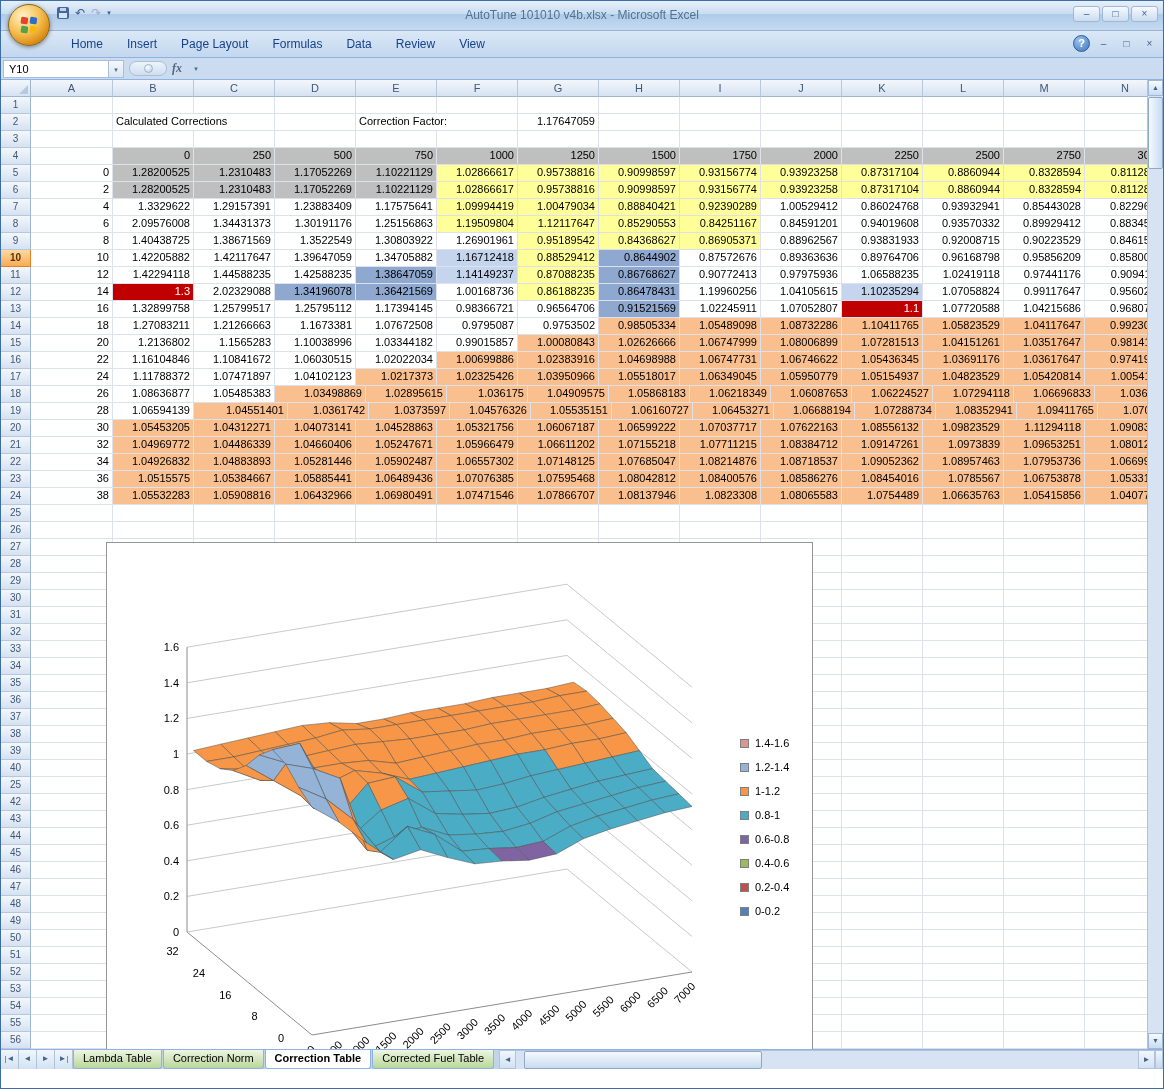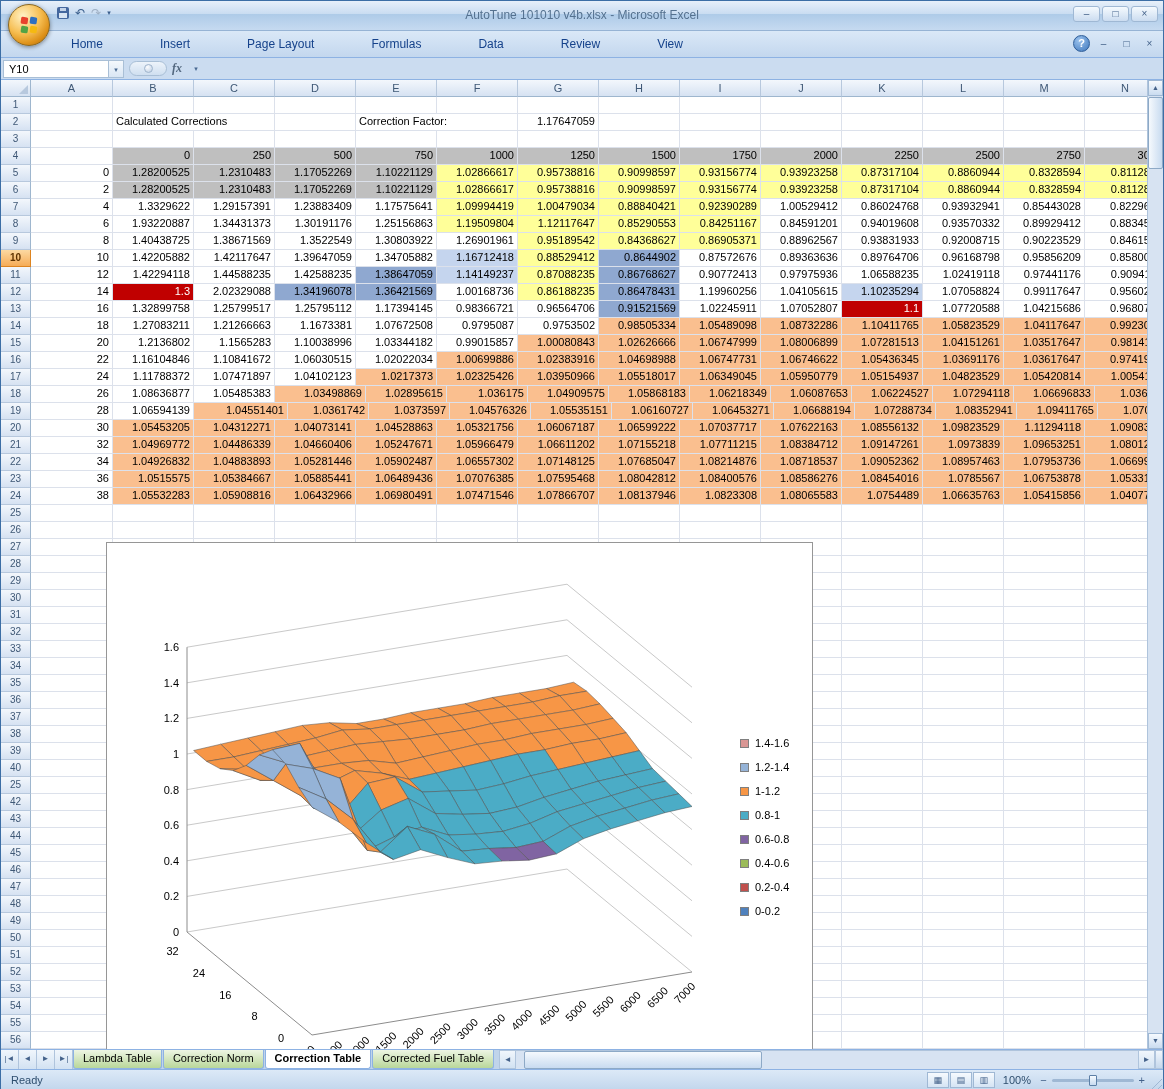--- a/index.html
+++ b/index.html
@@ -133,21 +133,21 @@
     </div>
     <div class="title-text">AutoTune 101010 v4b.xlsx - Microsoft Excel</div>
     <div class="win-btns">
       <div class="win-btn">–</div>
       <div class="win-btn">□</div>
       <div class="win-btn">×</div>
     </div>
   </div>
 
   <div class="ribbon-row">
-    <div id="ribbon-tabs" style="display:flex;gap:33px;">
+    <div id="ribbon-tabs" style="display:flex;">
         <div class="rtab">Home</div>
         <div class="rtab">Insert</div>
         <div class="rtab">Page Layout</div>
         <div class="rtab">Formulas</div>
         <div class="rtab">Data</div>
         <div class="rtab">Review</div>
         <div class="rtab">View</div>
       </div>
     <div class="ribbon-right">
       <div class="help-btn">?</div>
@@ -299,21 +299,21 @@
           <div class="cell cy" style="width: 81px;">0.92390289</div>
           <div class="cell cw" style="width: 81px;">1.00529412</div>
           <div class="cell cw" style="width: 81px;">0.86024768</div>
           <div class="cell cw" style="width: 81px;">0.93932941</div>
           <div class="cell cw" style="width: 81px;">0.85443028</div>
           <div class="cell cw" style="width: 81px;">0.8229694</div>
         </div>
         <div class="g-row">
           <div class="gut">8</div>
           <div class="cell cw" style="width: 82px;">6</div>
-          <div class="cell cw" style="width: 81px;">1.93220887</div>
+          <div class="cell cw" style="width: 81px;">2.09576008</div>
           <div class="cell cw" style="width: 81px;">1.34431373</div>
           <div class="cell cw" style="width: 81px;">1.30191176</div>
           <div class="cell cw" style="width: 81px;">1.25156863</div>
           <div class="cell cy" style="width: 81px;">1.19509804</div>
           <div class="cell cy" style="width: 81px;">1.12117647</div>
           <div class="cell cy" style="width: 81px;">0.85290553</div>
           <div class="cell cy" style="width: 81px;">0.84251167</div>
           <div class="cell cw" style="width: 81px;">0.84591201</div>
           <div class="cell cw" style="width: 81px;">0.94019608</div>
           <div class="cell cw" style="width: 81px;">0.93570332</div>
@@ -1366,32 +1366,14 @@
     <div class="hscroll">
       <div class="hs-btn">◄</div>
       <div class="hs-track">
         <div class="hs-thumb"></div>
       </div>
       <div class="hs-btn">►</div>
       <div class="hs-split"></div>
     </div>
   </div>
 
-  <div class="status">
-    <span>Ready</span>
-    <div class="views" id="view-btns">
-        <div class="view-btn">▦</div>
-        <div class="view-btn">▤</div>
-        <div class="view-btn">▥</div>
-      </div>
-    <span class="zoom-label">100%</span>
-    <div class="zoom-ctrl">
-      <span>−</span>
-      <div class="z-track">
-        <div class="z-notch"></div>
-        <div class="z-thumb"></div>
-      </div>
-      <span>+</span>
-    </div>
-    <div class="grip"></div>
-  </div>
 
 </div>
 
 </body></html>

